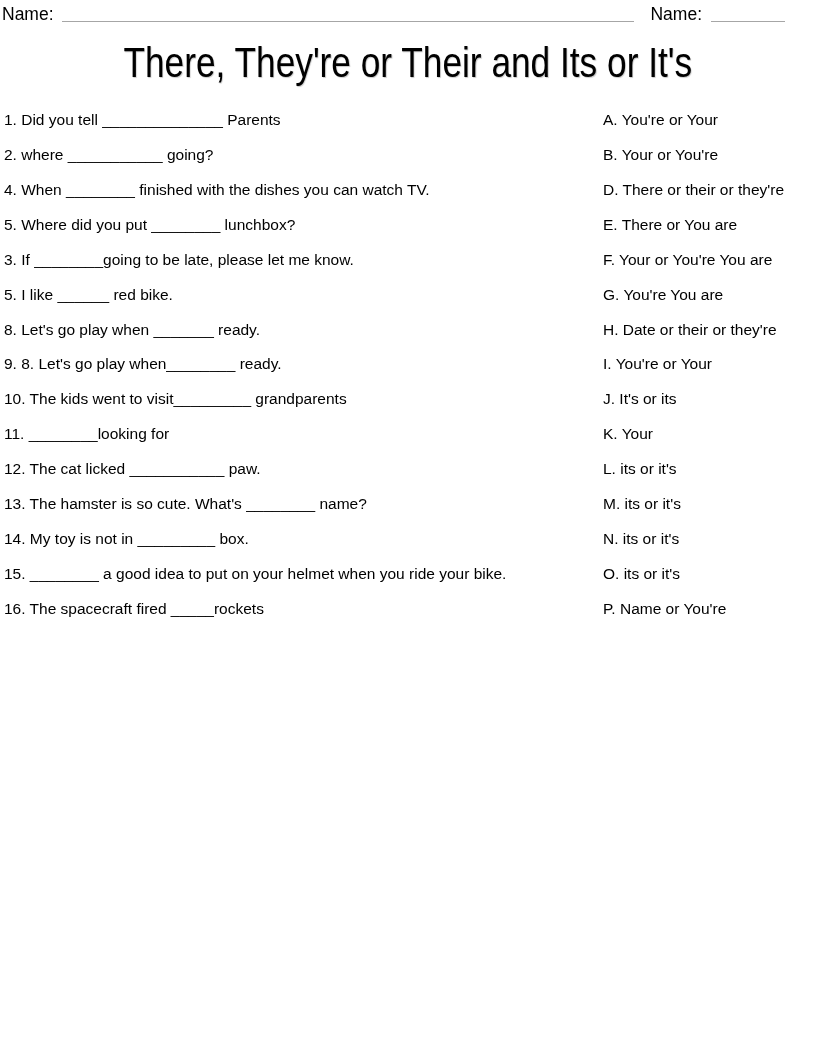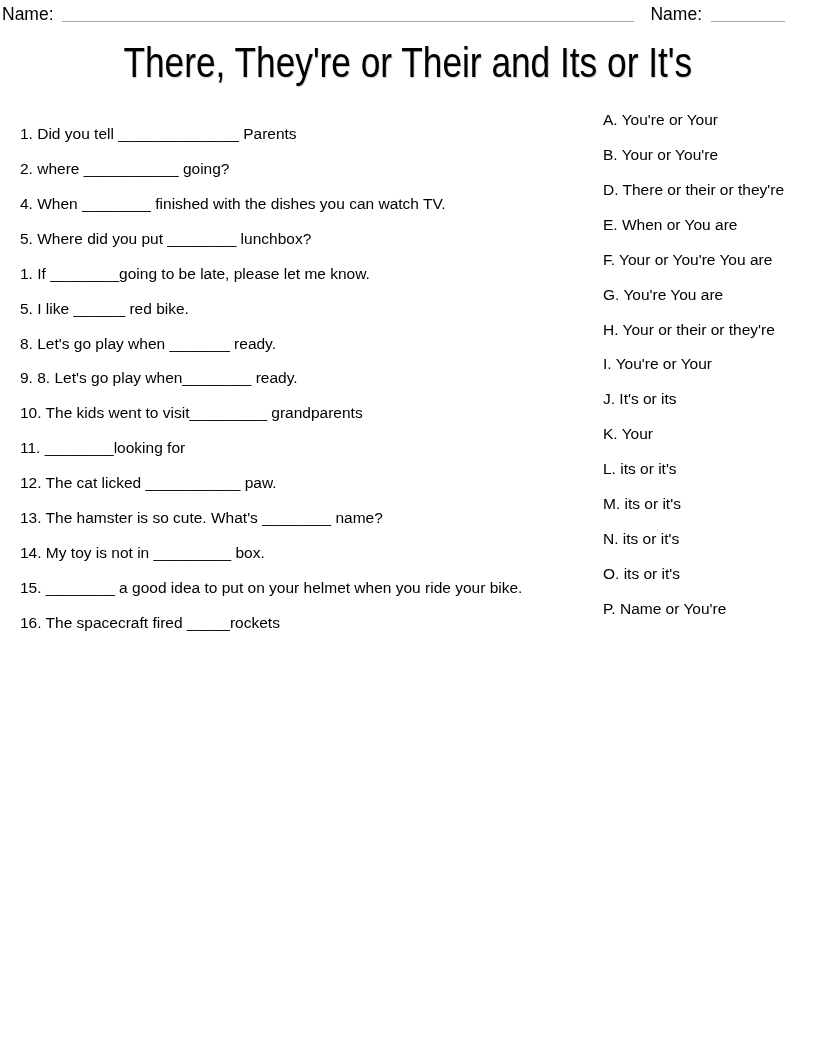--- a/index.html
+++ b/index.html
@@ -54,24 +54,23 @@
     margin-top: 24px;
   }
   .row {
     display: flex;
     height: 34.9px;
     font-size: 15.5px;
     line-height: 20px;
   }
   .question {
     flex: 1 1 auto;
-    padding-left: 20px;
+    padding-left: 4px;
     white-space: nowrap;
     overflow: hidden;
-    margin-top: 14px;
   }
   .answer {
     flex: none;
     width: 213px;
     white-space: nowrap;
     overflow: hidden;
   }
 </style>
 </head>
 <body>
@@ -99,36 +98,36 @@
   </div>
 
 
   <div class="row">
     <span class="question">4. When ________ finished with the dishes you can watch TV.</span>
     <span class="answer">D. There or their or they're</span>
   </div>
 
   <div class="row">
     <span class="question">5. Where did you put ________ lunchbox?</span>
-    <span class="answer">E. When or You are</span>
+    <span class="answer">E. There or You are</span>
   </div>
 
   <div class="row">
-    <span class="question">1. If ________going to be late, please let me know.</span>
+    <span class="question">3. If ________going to be late, please let me know.</span>
     <span class="answer">F. Your or You're You are</span>
   </div>
 
   <div class="row">
     <span class="question">5. I like ______ red bike.</span>
     <span class="answer">G. You're You are</span>
   </div>
 
   <div class="row">
     <span class="question">8. Let's go play when _______ ready.</span>
-    <span class="answer">H. Your or their or they're</span>
+    <span class="answer">H. Date or their or they're</span>
   </div>
 
   <div class="row">
     <span class="question">9. 8. Let's go play when________ ready.</span>
     <span class="answer">I. You're or Your</span>
   </div>
 
   <div class="row">
     <span class="question">10. The kids went to visit_________ grandparents</span>
     <span class="answer">J. It's or its</span>

